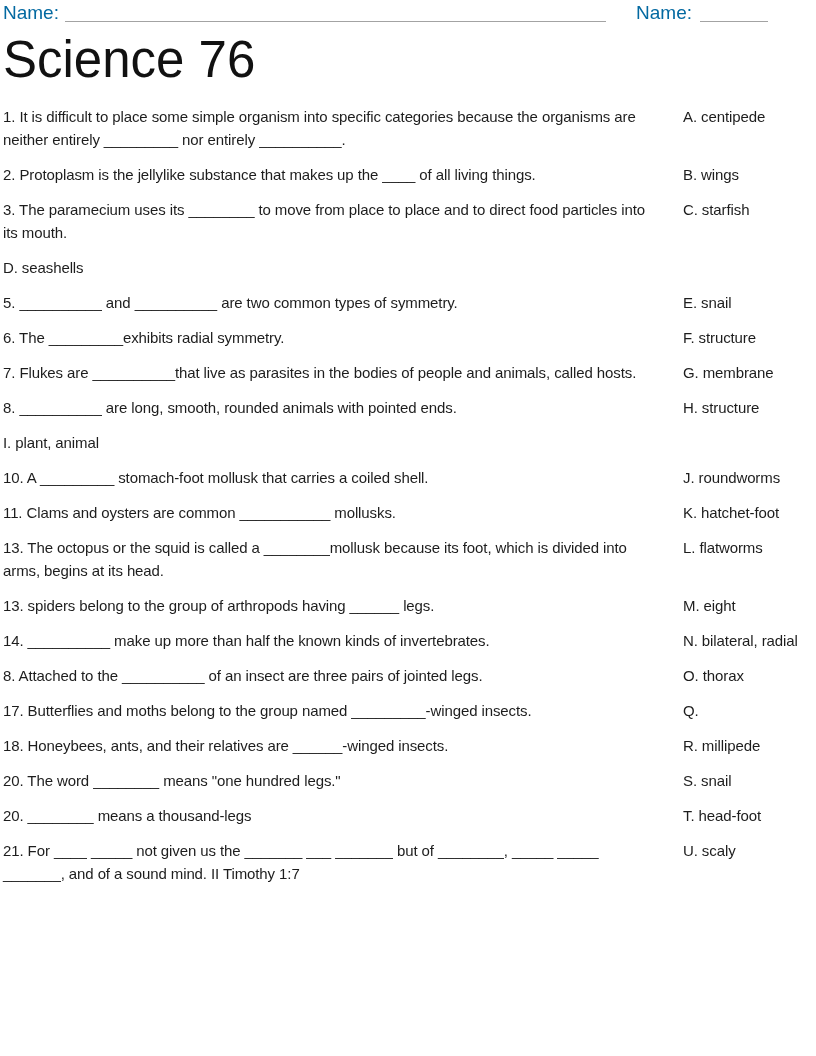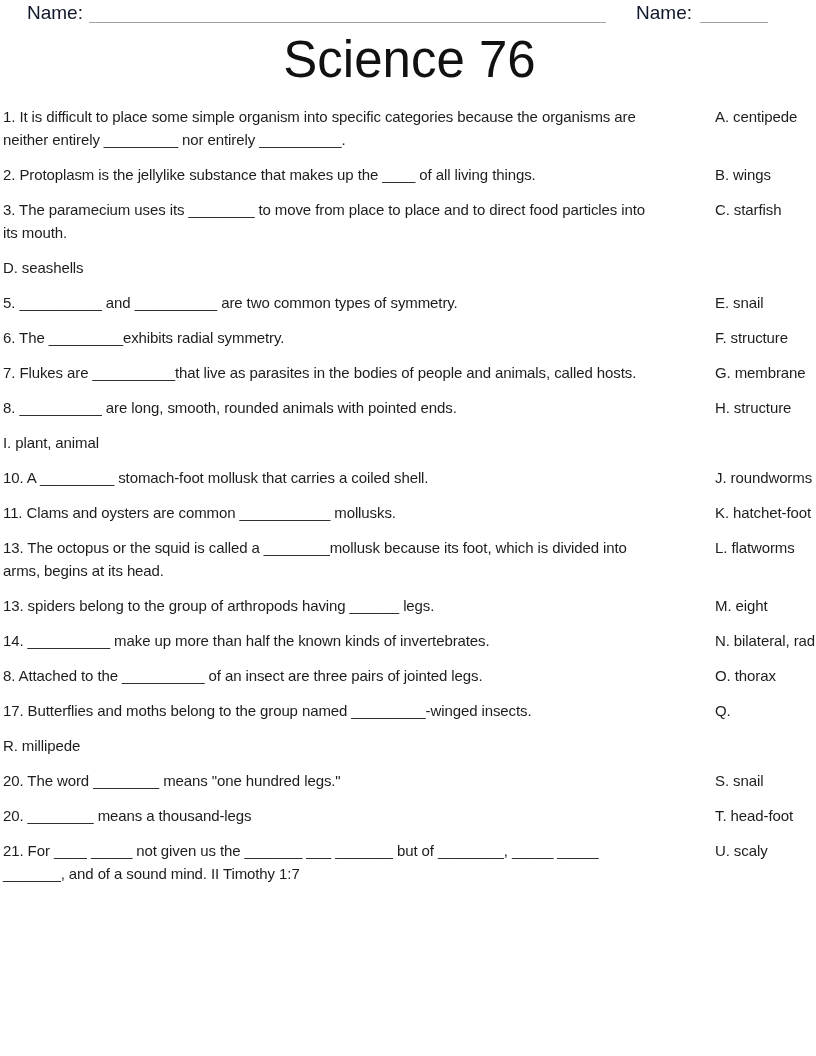--- a/index.html
+++ b/index.html
@@ -9,55 +9,53 @@
     height: 1056px;
     background: #ffffff;
     box-sizing: border-box;
     padding: 2px 0 0 3px;
     font-family: "Liberation Sans", "DejaVu Sans", sans-serif;
     color: #1d1d1d;
     overflow: hidden;
   }
   .header-row {
     display: flex;
-    align-items: flex-end;
+    align-items: center;
     font-size: 19px;
     height: 22px;
     padding-right: 48px;
-    color: #0f172a;
-    margin-left: 24px;
+    color: #0369a1;
   }
   .header-label { white-space: nowrap; }
   .fill-line {
     border-bottom: 1px solid #a3a3a3;
     height: 17px;
     display: inline-block;
   }
   .name-line { flex: 1; margin: 0 30px 1px 6px; }
   .date-line { width: 68px; margin: 0 0 1px 8px; }
   h1.title {
     margin: 5px 0 0 0;
-    text-align: center;
+    text-align: left;
     font-size: 51px;
     font-weight: 400;
     line-height: 62px;
     color: #111111;
     letter-spacing: 0px;
   }
   .rows {
     margin-top: 14px;
     font-size: 15px;
     line-height: 23px;
     letter-spacing: -0.1px;
   }
   .row {
     display: flex;
     align-items: flex-start;
     margin-bottom: 12px;
-    gap: 32px;
   }
   .q {
     flex: 0 0 680px;
     box-sizing: border-box;
     padding-right: 25px;
   }
   .a {
     flex: 1;
     white-space: nowrap;
   }
@@ -132,20 +130,21 @@
       </div>
       <div class="row">
         <div class="q">8. Attached to the __________ of an insect are three pairs of jointed legs.</div>
         <div class="a">O. thorax</div>
       </div>
       <div class="row">
         <div class="q">17. Butterflies and moths belong to the group named _________-winged insects.</div>
         <div class="a">Q.</div>
       </div>
       <div class="row">
+        <div class="q">18. Honeybees, ants, and their relatives are ______-winged insects.</div>
         <div class="a">R. millipede</div>
       </div>
       <div class="row">
         <div class="q">20. The word ________ means "one hundred legs."</div>
         <div class="a">S. snail</div>
       </div>
       <div class="row">
         <div class="q">20. ________ means a thousand-legs</div>
         <div class="a">T. head-foot</div>
       </div>

